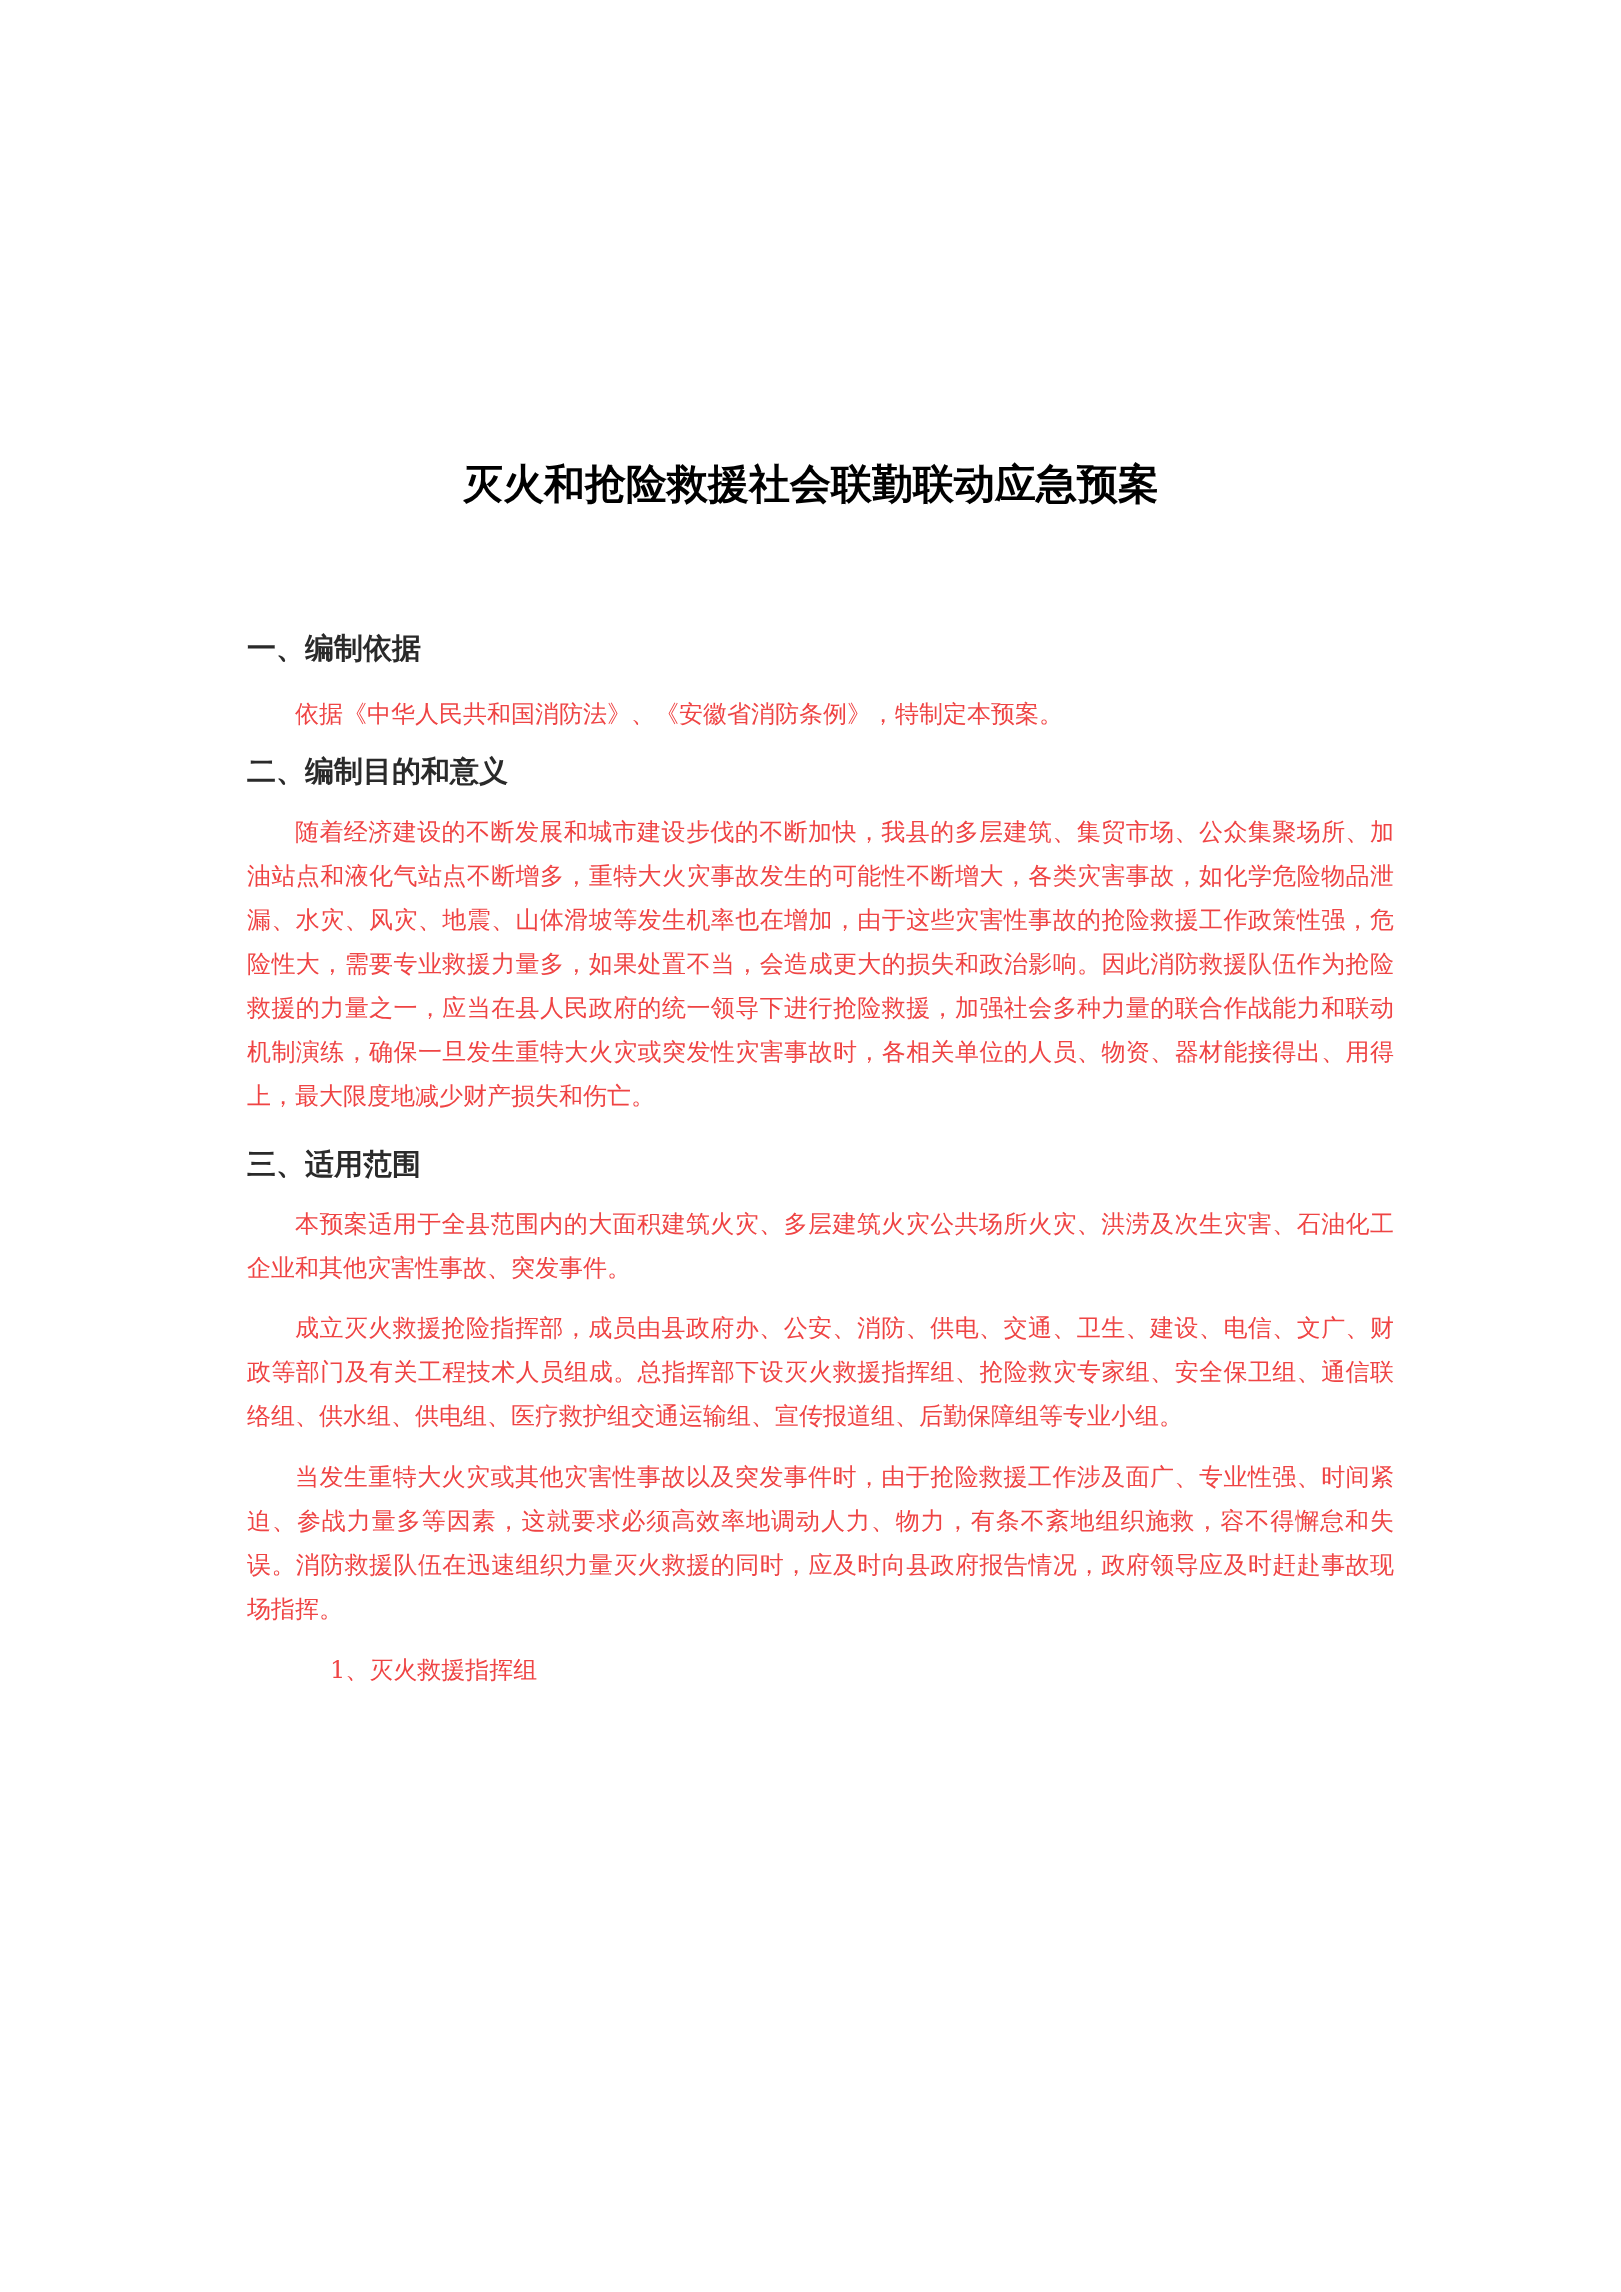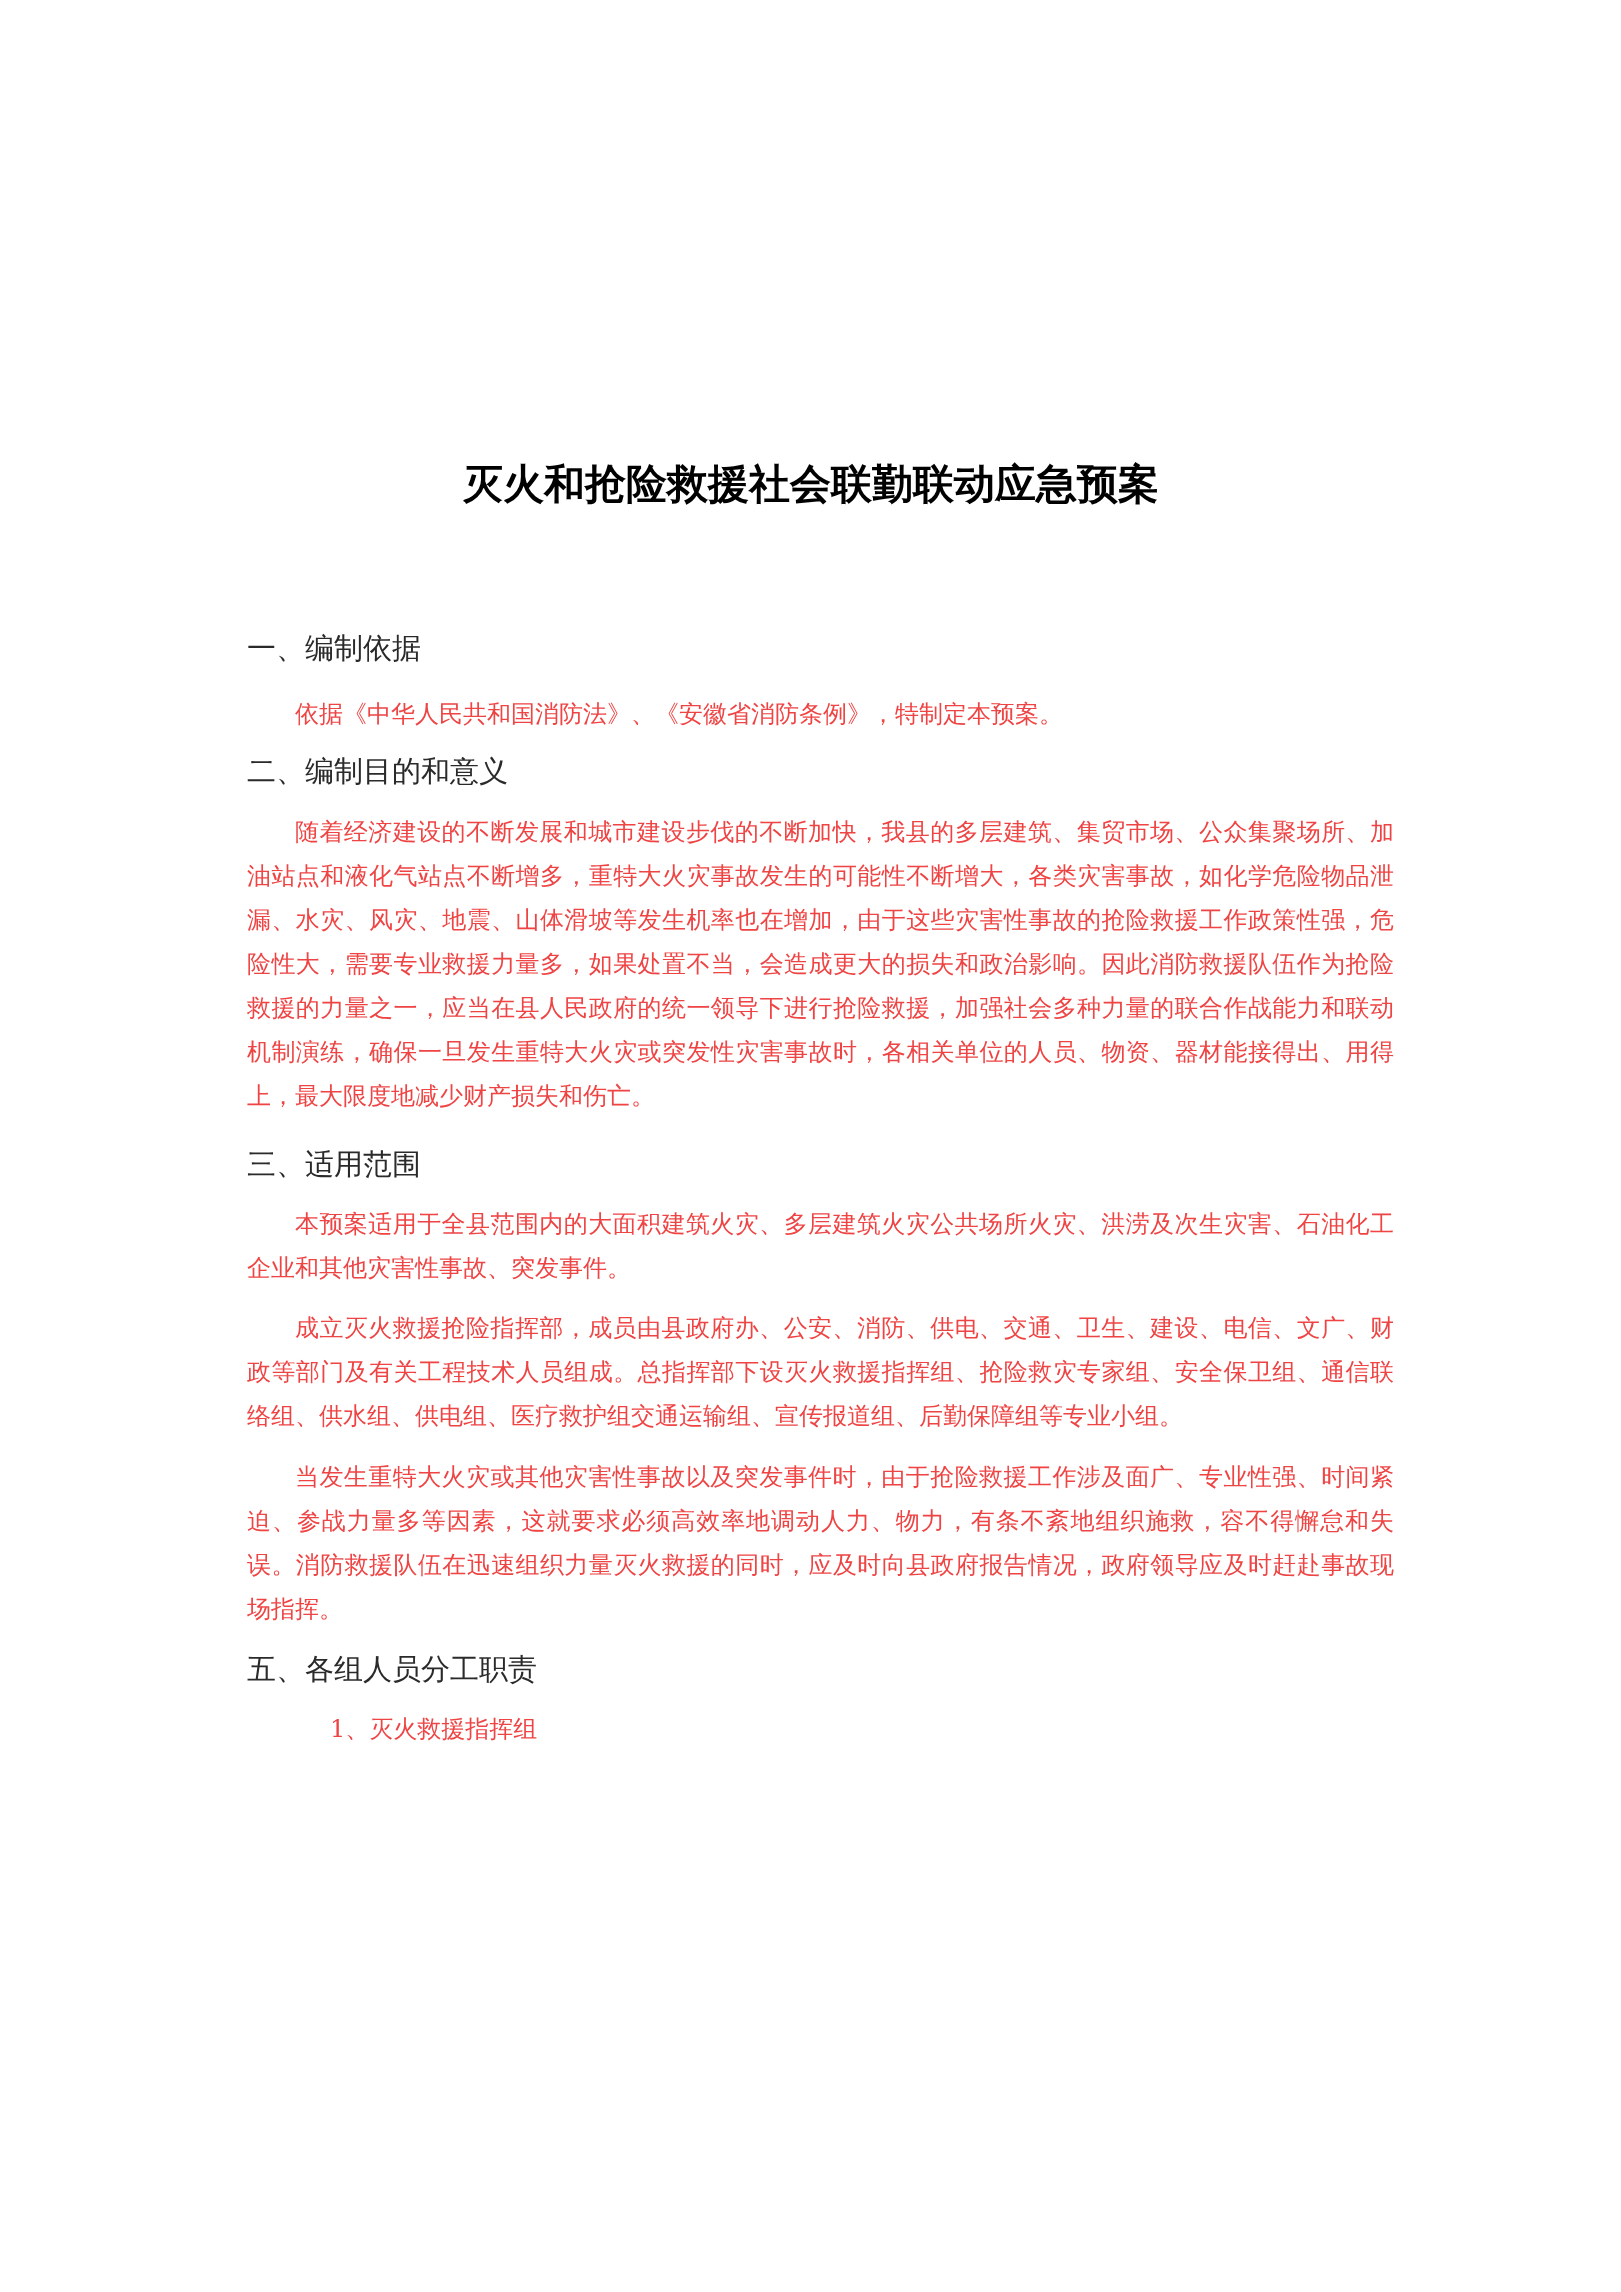--- a/index.html
+++ b/index.html
@@ -2,21 +2,21 @@
 <html><head>
   <meta charset="utf-8">
   <style>
     html, body { margin: 0; padding: 0; background: #ffffff; }
     body { width: 1621px; height: 2293px; position: relative; overflow: hidden;
            font-family: "DejaVu Serif", "Liberation Serif", serif; color: #222; }
     .title { position: absolute; top: 457px; left: 0; width: 1621px; text-align: center;
              font-family: "DejaVu Sans", sans-serif; font-weight: bold; font-size: 41px;
              letter-spacing: 0px; color: #000; margin: 0; }
     .content { position: absolute; left: 247px; width: 1147px; top: 627px; }
-    .h { font-family: "DejaVu Sans", sans-serif; font-weight: normal; font-size: 29px; color: #2a2a2a;
+    .h { font-family: "DejaVu Sans", sans-serif; font-weight: bold; font-size: 29px; color: #2a2a2a;
          line-height: 43px; margin: 0; }
     .p { font-size: 24px; line-height: 44px; margin: 0; text-indent: 2em; color: #ef4444;
          text-align: justify; }
   </style>
 </head>
 <body>
 
 <h1 class="title">灭火和抢险救援社会联勤联动应急预案</h1>
 
 <div class="content">
@@ -25,16 +25,15 @@
 
   <h2 class="h" style="margin-top:14.7px;">二、编制目的和意义</h2>
   <p class="p" style="margin-top:16.7px;">随着经济建设的不断发展和城市建设步伐的不断加快，我县的多层建筑、集贸市场、公众集聚场所、加油站点和液化气站点不断增多，重特大火灾事故发生的可能性不断增大，各类灾害事故，如化学危险物品泄漏、水灾、风灾、地震、山体滑坡等发生机率也在增加，由于这些灾害性事故的抢险救援工作政策性强，危险性大，需要专业救援力量多，如果处置不当，会造成更大的损失和政治影响。因此消防救援队伍作为抢险救援的力量之一，应当在县人民政府的统一领导下进行抢险救援，加强社会多种力量的联合作战能力和联动机制演练，确保一旦发生重特大火灾或突发性灾害事故时，各相关单位的人员、物资、器材能接得出、用得上，最大限度地减少财产损失和伤亡。</p>
 
   <h2 class="h" style="margin-top:25px;">三、适用范围</h2>
   <p class="p" style="margin-top:15.7px;">本预案适用于全县范围内的大面积建筑火灾、多层建筑火灾公共场所火灾、洪涝及次生灾害、石油化工企业和其他灾害性事故、突发事件。</p>
 
   <p class="p" style="margin-top:16.7px;">成立灭火救援抢险指挥部，成员由县政府办、公安、消防、供电、交通、卫生、建设、电信、文广、财政等部门及有关工程技术人员组成。总指挥部下设灭火救援指挥组、抢险救灾专家组、安全保卫组、通信联络组、供水组、供电组、医疗救护组交通运输组、宣传报道组、后勤保障组等专业小组。</p>
   <p class="p" style="margin-top:16.7px;">当发生重特大火灾或其他灾害性事故以及突发事件时，由于抢险救援工作涉及面广、专业性强、时间紧迫、参战力量多等因素，这就要求必须高效率地调动人力、物力，有条不紊地组织施救，容不得懈怠和失误。消防救援队伍在迅速组织力量灭火救援的同时，应及时向县政府报告情况，政府领导应及时赶赴事故现场指挥。</p>
 
-  <h2 class="h" style="margin-top:16.7px;">五、各组人员分工职责</h2>
   <p class="p" style="margin-top:16.7px; text-indent:0; padding-left:83px;">1、灭火救援指挥组</p>
 </div>
 
 
 </body></html>

